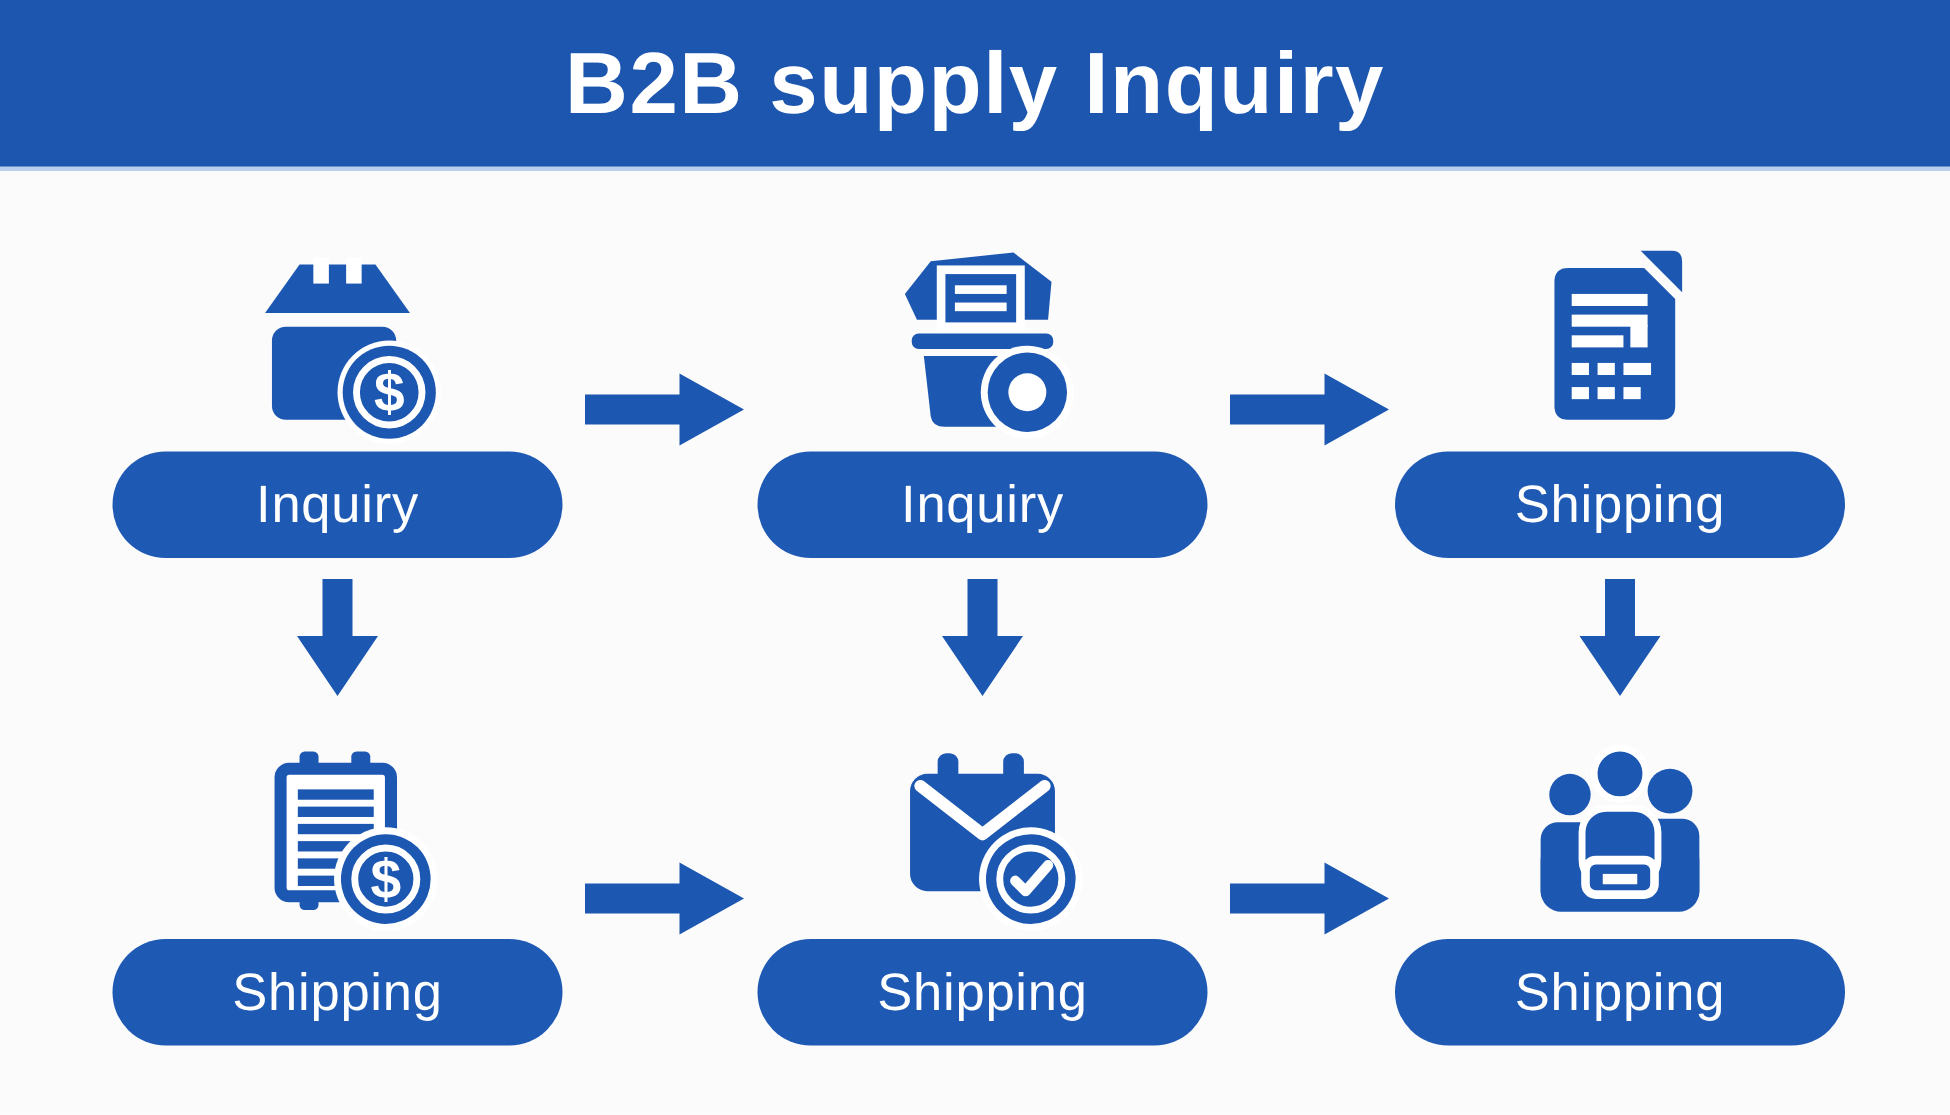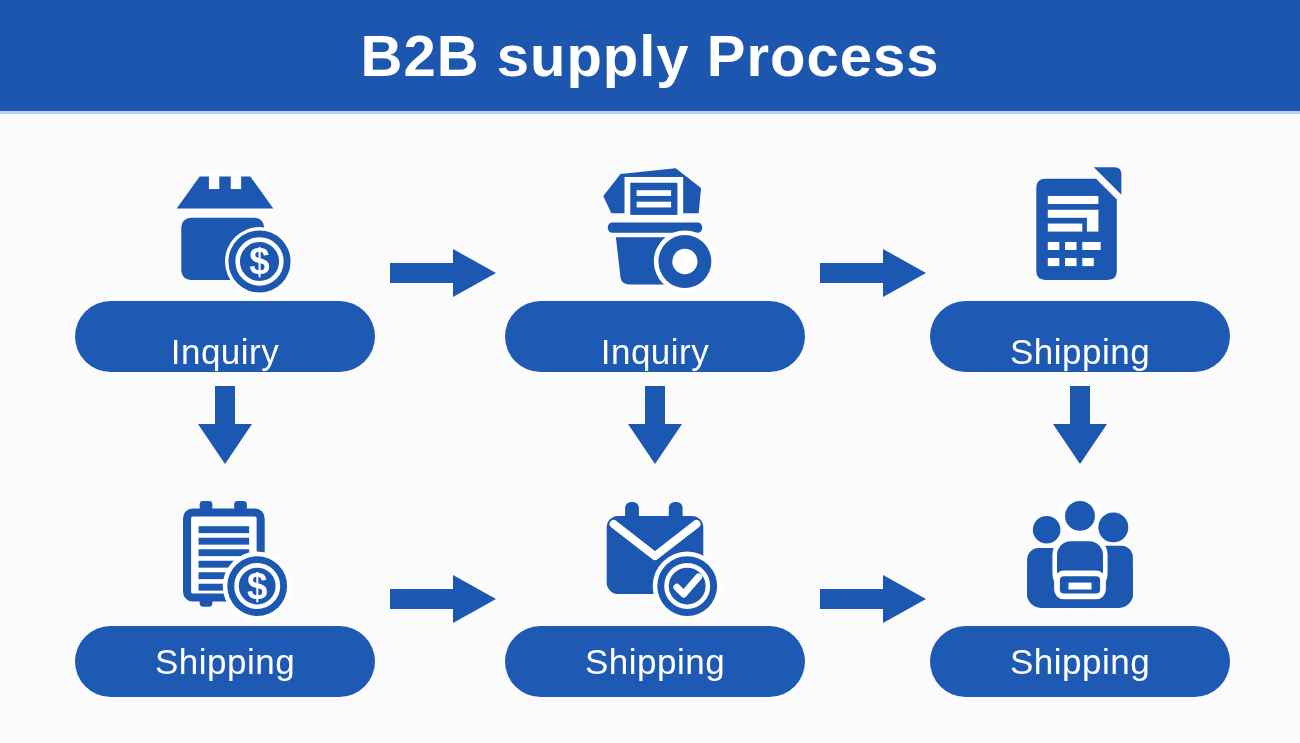--- a/index.html
+++ b/index.html
@@ -58,21 +58,21 @@
     background: var(--pill-bg, #1e59b4);
     display: flex;
     align-items: center;
     justify-content: center;
   }
   .pill span {
     color: var(--text-on-blue, #ffffff);
     font-size: 35px;
     letter-spacing: 0.5px;
   }
-  .p-r1 { top: 187px; align-items: flex-end; }  
+  .p-r1 { top: 187px; }  
   .p-r2 { top: 512px; }  
   .pc1 { left: 75px; }
   .pc2 { left: 505px; }
   .pc3 { left: 930px; }
 
   .arrow { position: absolute; color: var(--primary, #1c57b1); }
   .arrow svg { width: 100%; height: 100%; display: block; }
   .arrow-right { width: 108px; height: 54px; }
   .ar-r1 { top: 132px; } 
   .ar-r2 { top: 458px; } 
@@ -87,21 +87,21 @@
     font-family: "Liberation Sans", sans-serif;
     font-weight: bold;
   }
 </style>
 </head>
 <body>
 
 <div class="canvas">
 
   <header class="banner">
-    <h1>B2B supply Process</h1>
+    <h1>B2B supply Inquiry</h1>
   </header>
 
   <main class="board">
 
     <div class="icon i-r1 c1">
       <svg viewBox="0 0 120 120" aria-hidden="true">
         <path d="M38 16 L82 16 L102 44 L18 44 Z" fill="currentColor"></path>
         <rect x="46" y="12" width="9" height="15" fill="#fff"></rect>
         <rect x="65" y="12" width="9" height="15" fill="#fff"></rect>
         <rect x="22" y="52" width="72" height="54" rx="8" fill="currentColor"></rect>

